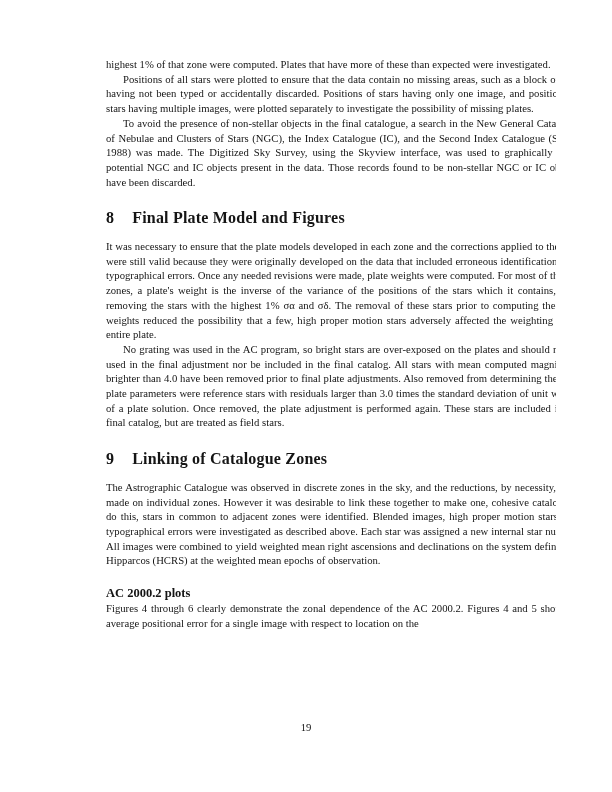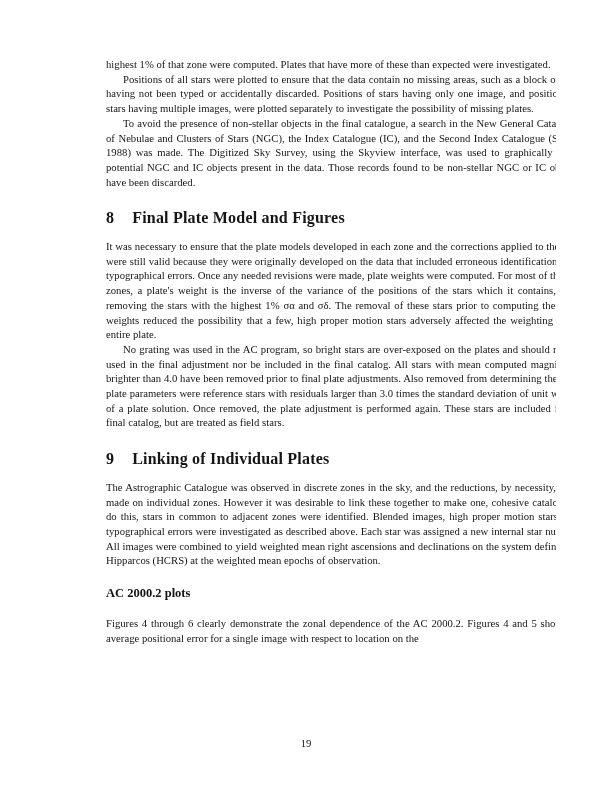--- a/index.html
+++ b/index.html
@@ -39,27 +39,27 @@
     text-align: left;
     letter-spacing: 0.2px;
   }
   h2.section-heading .sec-num {
     display: inline-block;
     margin-right: 18px;
   }
   h3.subsection-heading {
     font-size: 12.5px;
     font-weight: bold;
-    margin: 18px 0 15px 0;
+    margin: 18px 0 0 0;
     text-align: left;
   }
   .page-number {
     position: absolute;
     left: 0;
-    top: 737px;
+    top: 721px;
     width: 612px;
     text-align: center;
     font-size: 10.7px;
     color: #151515;
   }
 </style>
 </head>
 <body>
 
 <div class="page">
@@ -74,21 +74,21 @@
 
     <h2 class="section-heading">
       <span class="sec-num">8</span><span>Final Plate Model and Figures</span>
     </h2>
 
     <p>It was necessary to ensure that the plate models developed in each zone and the corrections applied to the data were still valid because they were originally developed on the data that included erroneous identifications and typographical errors. Once any needed revisions were made, plate weights were computed. For most of the AC zones, a plate's weight is the inverse of the variance of the positions of the stars which it contains, after removing the stars with the highest 1% σα and σδ. The removal of these stars prior to computing the plate weights reduced the possibility that a few, high proper motion stars adversely affected the weighting of an entire plate.</p>
 
     <p class="indent">No grating was used in the AC program, so bright stars are over-exposed on the plates and should not be used in the final adjustment nor be included in the final catalog. All stars with mean computed magnitudes brighter than 4.0 have been removed prior to final plate adjustments. Also removed from determining the final plate parameters were reference stars with residuals larger than 3.0 times the standard deviation of unit weight of a plate solution. Once removed, the plate adjustment is performed again. These stars are included in the final catalog, but are treated as field stars.</p>
 
     <h2 class="section-heading">
-      <span class="sec-num">9</span><span>Linking of Individual Plates</span>
+      <span class="sec-num">9</span><span>Linking of Catalogue Zones</span>
     </h2>
 
     <p>The Astrographic Catalogue was observed in discrete zones in the sky, and the reductions, by necessity, were made on individual zones. However it was desirable to link these together to make one, cohesive catalog. To do this, stars in common to adjacent zones were identified. Blended images, high proper motion stars, and typographical errors were investigated as described above. Each star was assigned a new internal star number. All images were combined to yield weighted mean right ascensions and declinations on the system defined by Hipparcos (HCRS) at the weighted mean epochs of observation.</p>
 
     <h3 class="subsection-heading">AC 2000.2 plots</h3>
 
     <p>Figures 4 through 6 clearly demonstrate the zonal dependence of the AC 2000.2. Figures 4 and 5 show the average positional error for a single image with respect to location on the</p>
 
   </div>
 

